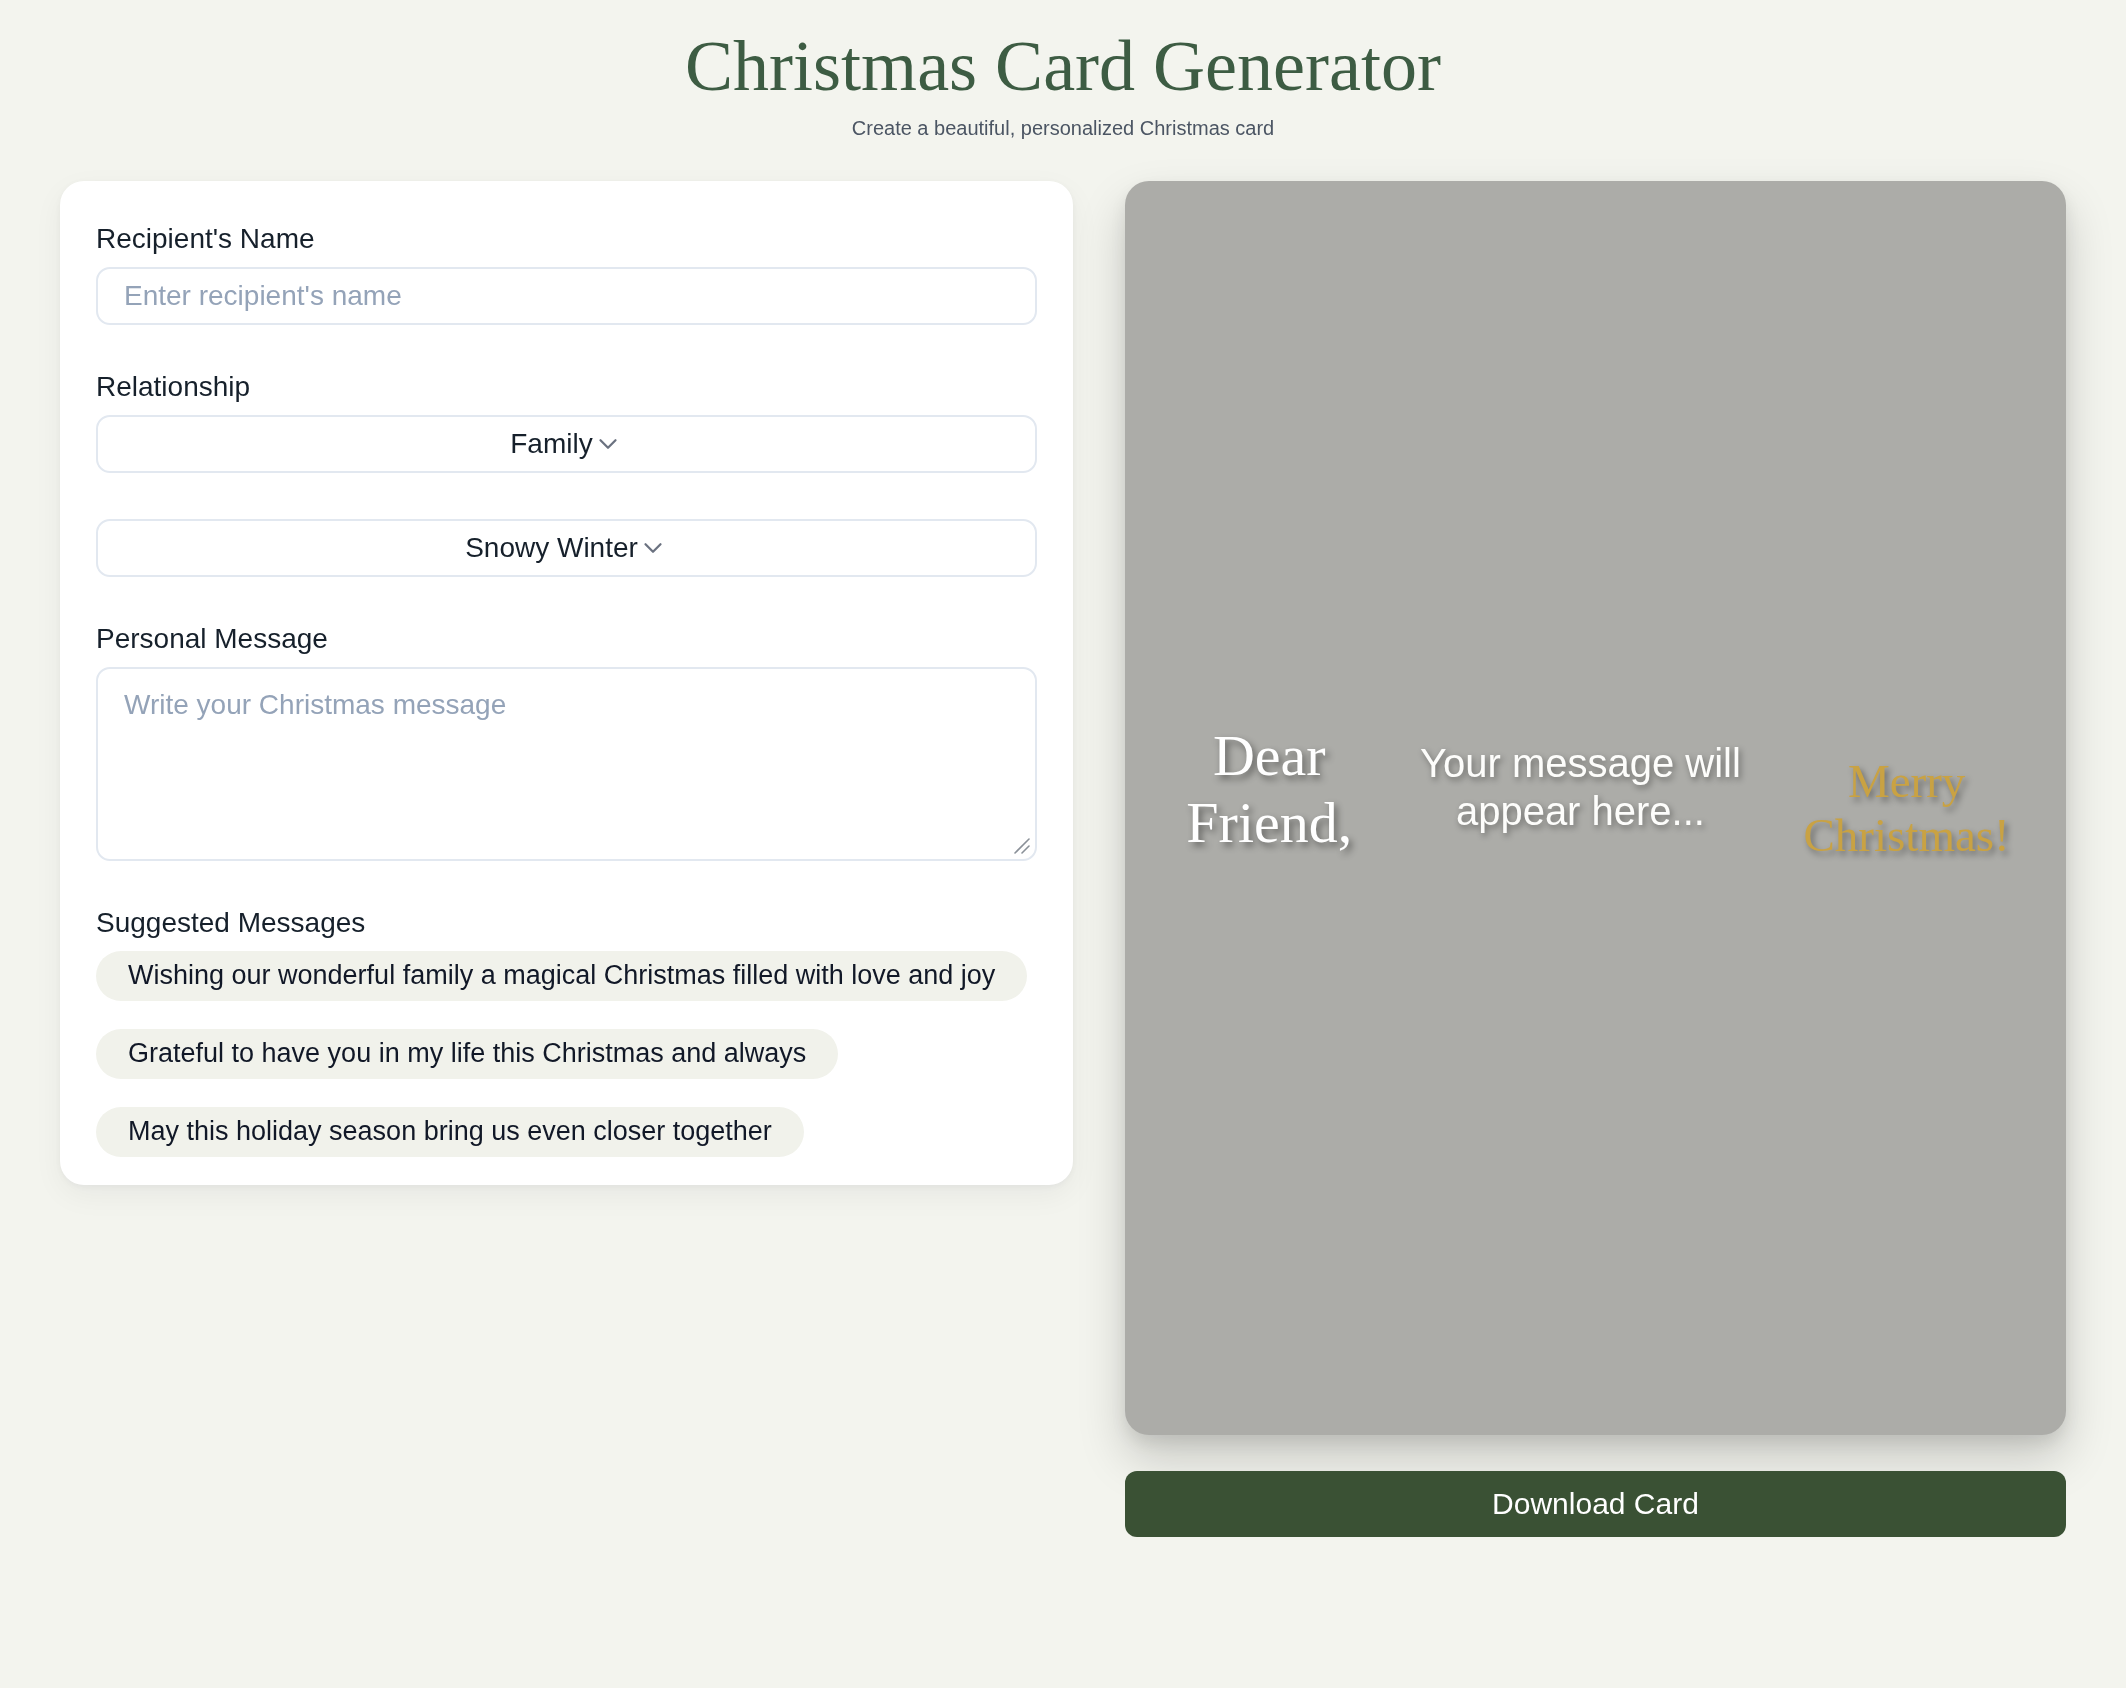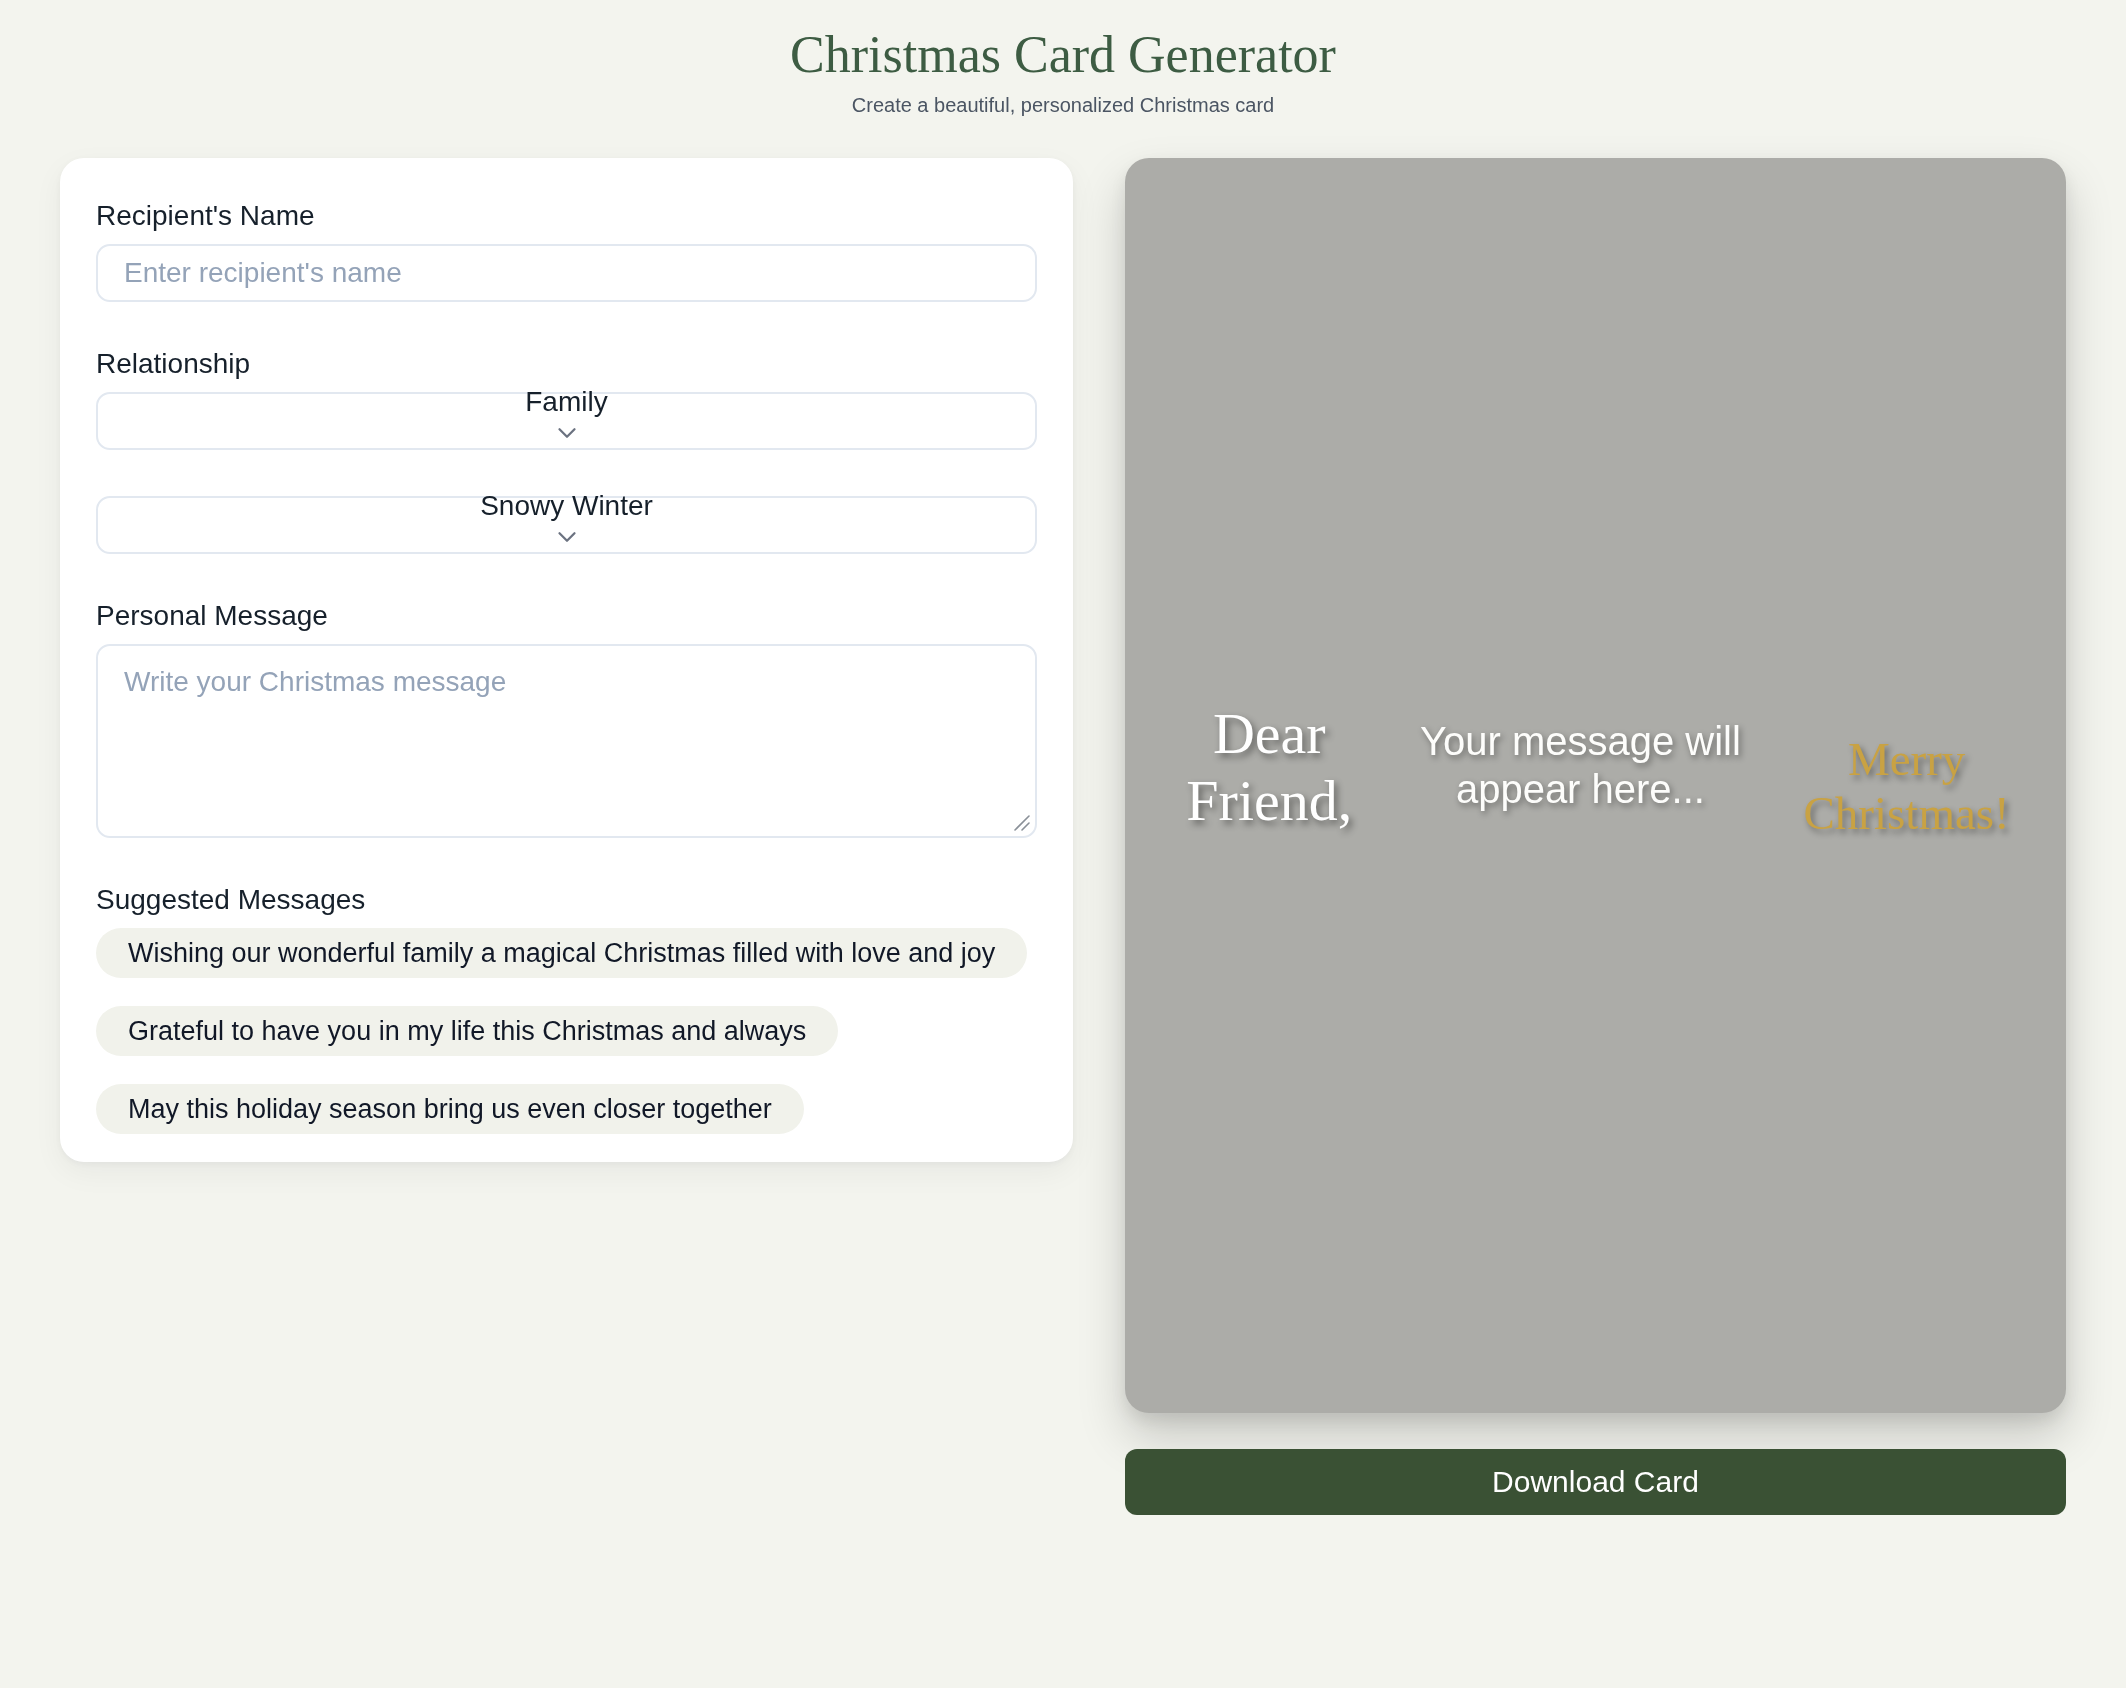--- a/index.html
+++ b/index.html
@@ -25,21 +25,21 @@
     background:var(--page-bg);
     font-family:"Liberation Sans",sans-serif;
     color:var(--text-dark);
   }
   
   .header{text-align:center;padding-top:26px;}
   .page-title{
     margin:0;
     font-family:"Liberation Serif",serif;
     font-weight:400;
-    font-size:52px;
+    font-size:72px;
     line-height:1.12;
     color:var(--title-green);
     letter-spacing:0px;
   }
   .page-subtitle{
     margin:10px 0 0 0;
     font-size:20px;
     line-height:1.1;
     color:var(--subtitle-gray);
   }
@@ -80,24 +80,23 @@
     height:58px;
     padding:0 26px;
     outline:none;
   }
   .text-input::placeholder{color:var(--placeholder-gray);}
   .select-box{
     height:58px;
     padding:0 24px;
     display:flex;
     align-items:center;
-    justify-content:flex-end;
+    justify-content:center;
     cursor:pointer;
     user-select:none;
-    flex-direction:column;
   }
   .select-value{font-size:28px;color:var(--text-dark);}
   .chevron{flex:0 0 auto;width:30px;height:30px;color:#6b7280;}
   .textarea-wrap{position:relative;}
   .textarea-wrap textarea{
     height:194px;
     padding:20px 26px;
     resize:none;
     outline:none;
     display:block;

